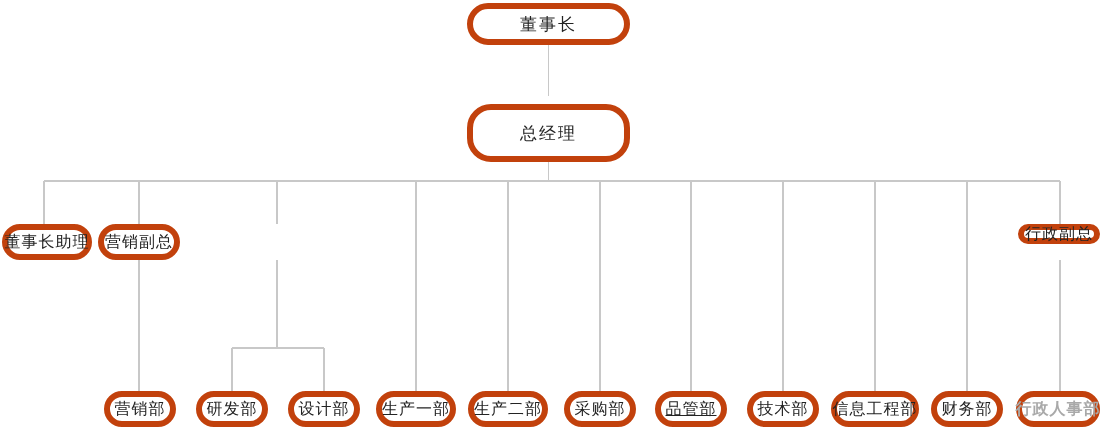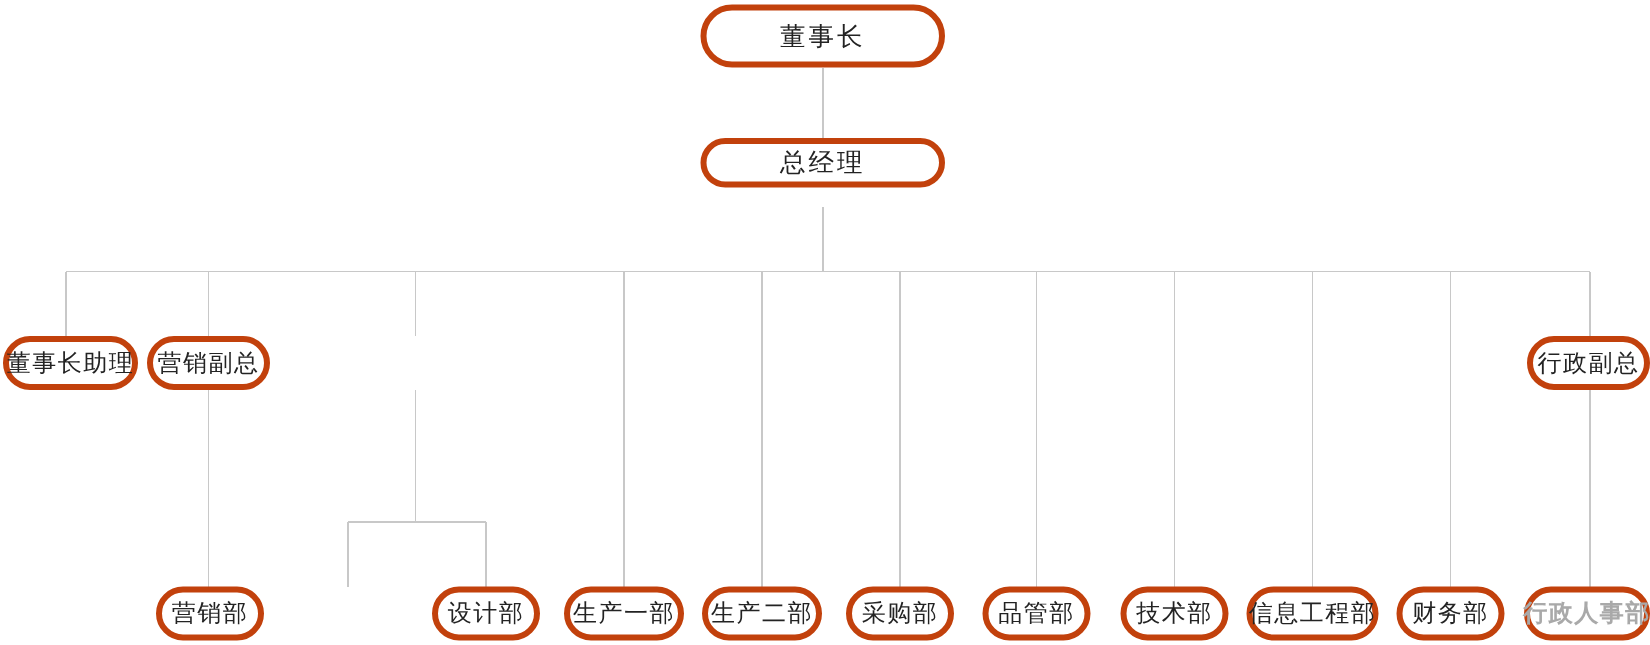--- a/index.html
+++ b/index.html
@@ -21,21 +21,21 @@
   #connector-layer {
     position: absolute;
     left: 0;
     top: 0;
     width: 1100px;
     height: 430px;
   }
   .node {
     position: absolute;
     box-sizing: border-box;
-    border: 4px solid #c2410c;
+    border: 6px solid #c2410c;
     border-radius: 24px;
     background: #ffffff;
     display: flex;
     align-items: center;
     justify-content: center;
     color: #232323;
     font-size: 16px;
     letter-spacing: 1px;
     white-space: nowrap;
     user-select: none;
@@ -82,30 +82,31 @@
 
       <line x1="277" y1="260" x2="277" y2="348"></line>
       <line x1="232" y1="348" x2="324" y2="348"></line>
       <line x1="232" y1="348" x2="232" y2="391"></line>
       <line x1="324" y1="348" x2="324" y2="391"></line>
     </g>
   </svg>
 
   <div class="node root" style="left:467px; top:3px; width:163px; height:42px;">董事长</div>
 
-  <div class="node level2" style="left:467px; top:92px; width:163px; height:33px;">总经理</div>
+  <div class="node level2" style="left:467px; top:104px; width:163px; height:58px;">总经理</div>
 
   <div class="node" style="left:2px; top:224px; width:90px; height:36px;">董事长助理</div>
   <div class="node" style="left:98px; top:224px; width:82px; height:36px;">营销副总</div>
-  <div class="node" style="left:1018px; top:224px; width:82px; height:36px;text-align:right;">行政副总</div>
+  <div class="node" style="left:1018px; top:224px; width:82px; height:20px;text-align:right;">行政副总</div>
 
   <div class="node" style="left:104px; top:391px; width:72px; height:36px;">营销部</div>
+  <div class="node" style="left:196px; top:391px; width:72px; height:36px;">研发部</div>
   <div class="node" style="left:288px; top:391px; width:72px; height:36px;">设计部</div>
   <div class="node" style="left:468px; top:391px; width:80px; height:36px;">生产二部</div>
   <div class="node" style="left:376px; top:391px; width:80px; height:36px;">生产一部</div>
   <div class="node" style="left:564px; top:391px; width:72px; height:36px;">采购部</div>
-  <div class="node" style="left:655px; top:391px; width:72px; height:36px;">品管部</div>
+  <div class="node" style="left:655px; top:391px; width:72px; height:36px;text-decoration:underline;">品管部</div>
   <div class="node" style="left:747px; top:391px; width:72px; height:36px;">技术部</div>
   <div class="node" style="left:931px; top:391px; width:72px; height:36px;">财务部</div>
   <div class="node" style="left:831px; top:391px; width:88px; height:36px;">信息工程部</div>
   <div class="node faded" style="left:1016px; top:391px; width:84px; height:36px;font-weight:bold;">行政人事部</div>
 
 </div>
 
 </body></html>

